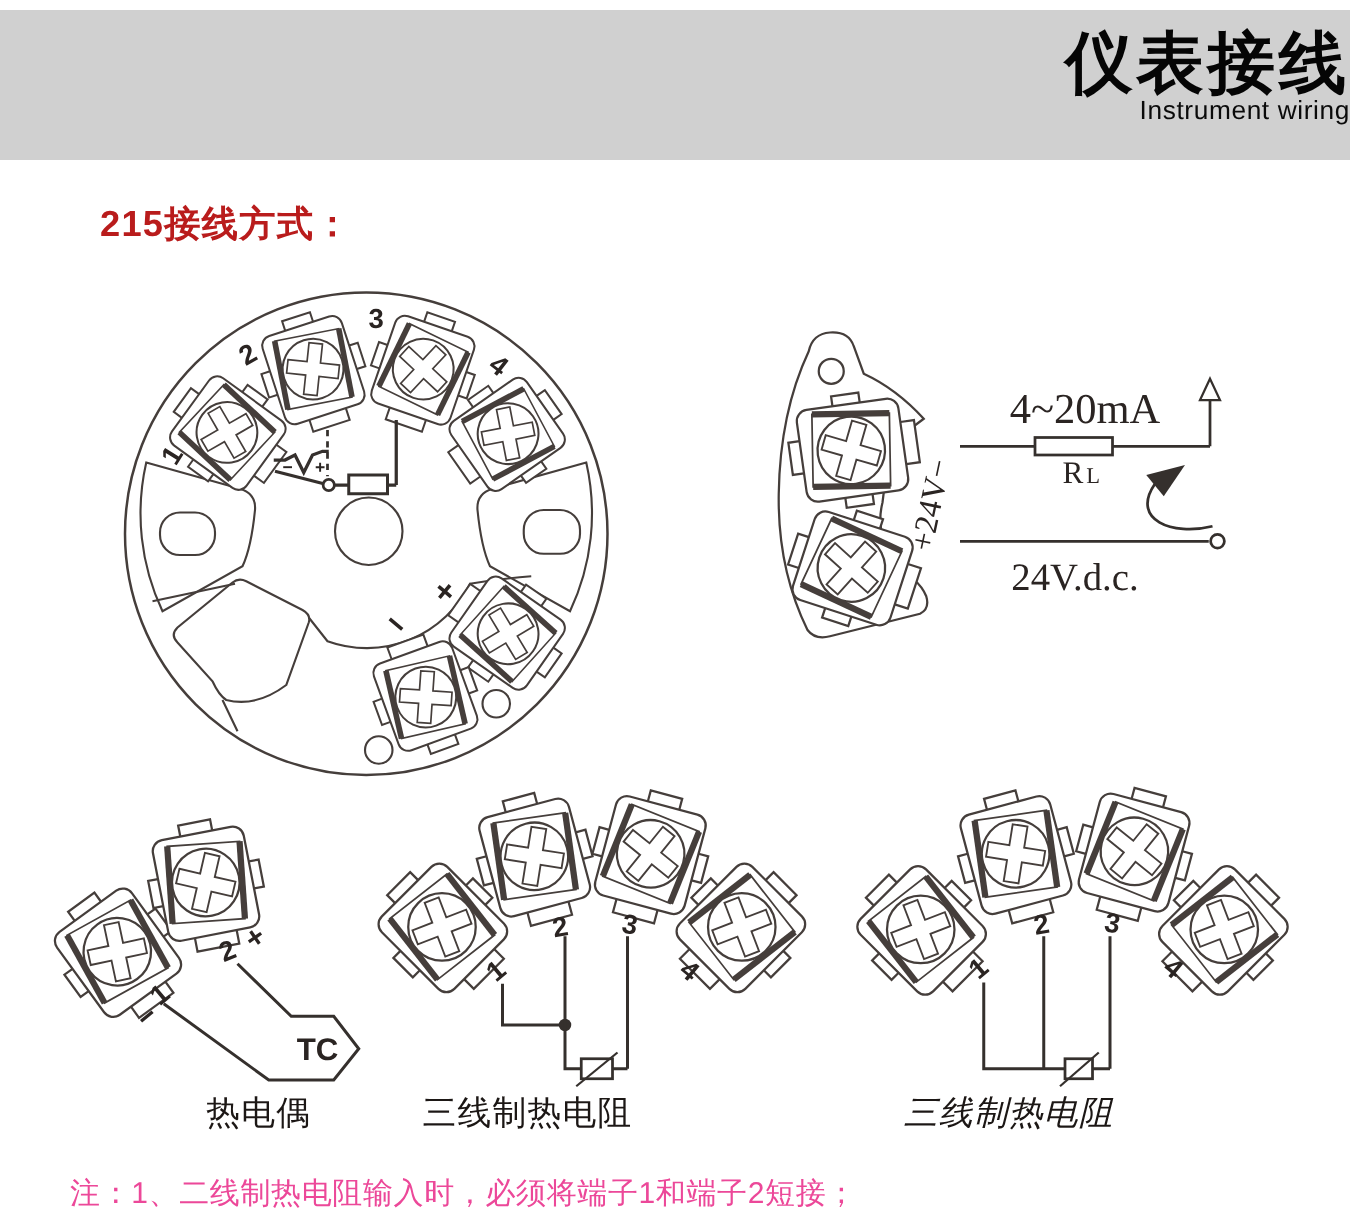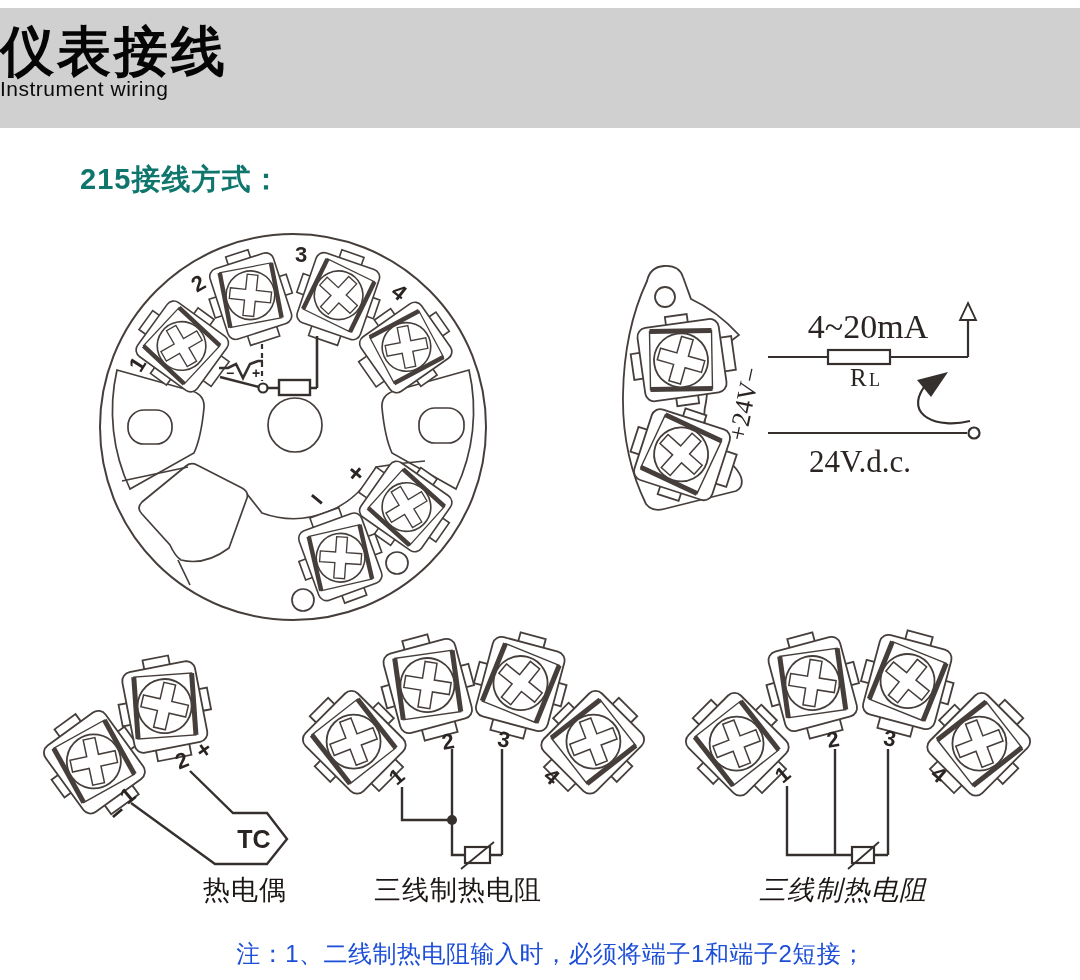--- a/index.html
+++ b/index.html
@@ -4,49 +4,49 @@
 <style>
   html,body{margin:0;padding:0;}
   body{
     width:1080px;height:980px;position:relative;overflow:hidden;
     background:#ffffff;
     font-family:"Liberation Sans","DejaVu Sans",sans-serif;
     color:#26201e;
   }
   .banner{
     position:absolute;left:0;top:8px;width:1080px;height:120px;
-    background:#d0d0d0;text-align:left;
+    background:#d0d0d0;text-align:right;
   }
   .banner-title{
     margin-top:14px;font-size:54px;font-weight:700;letter-spacing:3px;
     color:#050505;line-height:1.1;
   }
   .banner-sub{
     font-size:21px;font-weight:500;color:#0a0a0a;margin-top:-4px;letter-spacing:0.5px;
   }
   .section-heading{
     position:absolute;left:80px;top:160px;
-    font-size:29px;font-weight:600;color:#0f766e;letter-spacing:1px;
+    font-size:29px;font-weight:600;color:#b91c1c;letter-spacing:1px;
   }
   .diagram-svg{position:absolute;left:0;top:140px;width:1080px;height:800px;}
   svg text{
     font-family:"Liberation Sans","DejaVu Sans",sans-serif;
     fill:#2a2422;
   }
   svg text.serif{font-family:"Liberation Serif","DejaVu Serif",serif;}
   .caption{
     position:absolute;font-size:27px;font-weight:500;color:#1c1715;
-    text-align:center;letter-spacing:1px;
+    text-align:left;letter-spacing:1px;
   }
   .caption-tc{left:165px;top:872px;width:160px;}
   .caption-rtd2{left:338px;top:872px;width:240px;}
   .caption-rtd3{left:723px;top:872px;width:240px;font-style:italic;}
   .note{
     position:absolute;left:56px;top:938px;width:990px;
-    font-size:24px;font-weight:500;color:#1d4ed8;letter-spacing:0.5px;text-align:center;
+    font-size:24px;font-weight:500;color:#ec4899;letter-spacing:0.5px;
   }
 </style>
 </head>
 <body>
 
 <div class="banner">
   <div class="banner-title">仪表接线</div>
   <div class="banner-sub">Instrument wiring</div>
 </div>
 

